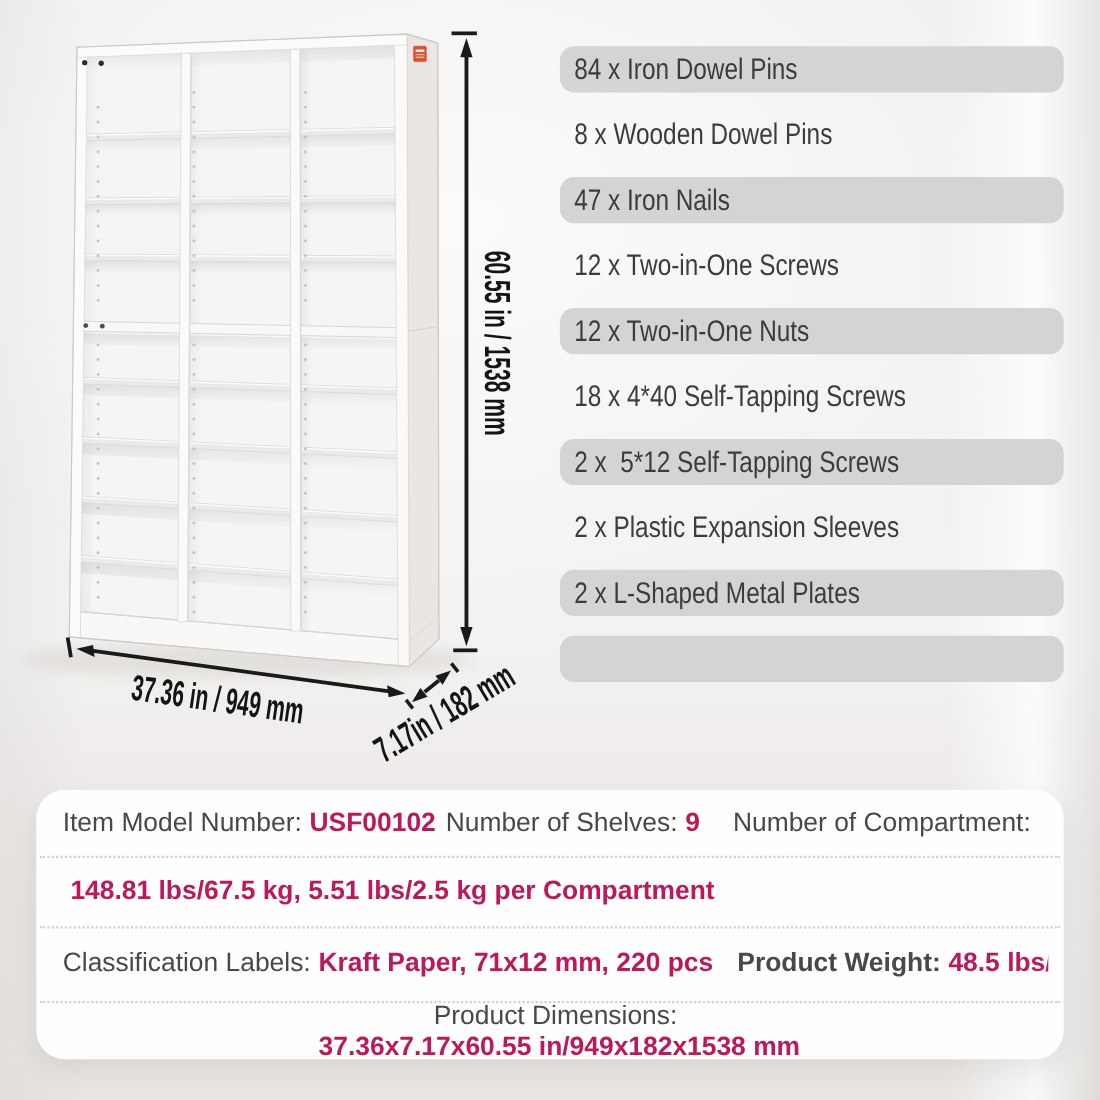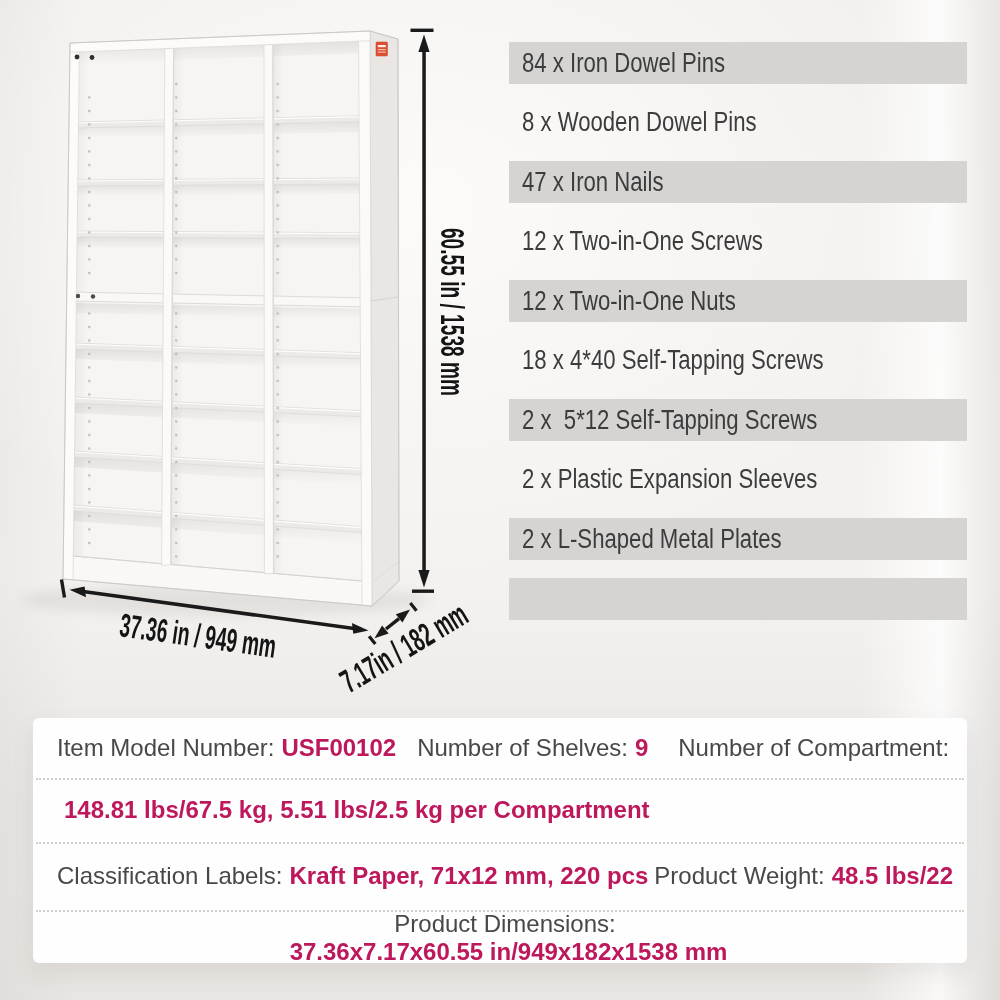--- a/index.html
+++ b/index.html
@@ -9,48 +9,48 @@
     background:
       radial-gradient(900px 620px at 42% 20%, rgba(253,252,251,0.9) 0%, rgba(253,252,251,0) 62%),
       linear-gradient(90deg, rgba(0,0,0,0.030) 0%, rgba(0,0,0,0) 8%, rgba(0,0,0,0) 86%, rgba(255,255,255,0.75) 94%, rgba(0,0,0,0.045) 100%),
       linear-gradient(180deg, #f2f0ee 0%, #f4f2f0 58%, #eae7e5 80%, #e8e5e2 100%);
   }
 
   
   .parts { position:absolute; left:509px; top:42px; width:458px; }
   .part-row {
     height:42px; margin-bottom:17.5px; display:flex; align-items:center;
-    padding-left:13px; font-size:27px; color:#3c3c3c;
+    padding-left:13px; font-size:27px; color:#3c3c3c;border-radius:13px;
   }
   .part-row.shaded { background:#d5d4d2; }
   .part-row span { transform:scaleX(0.82); transform-origin:left center; white-space:pre; }
 
   
   .dim {
     position:absolute; font-weight:bold; font-size:33px; color:#141414; white-space:nowrap;
   }
   .dim-h { left:452px; top:312px; transform:translate(-50%,-50%) rotate(90deg) scaleX(0.58); }
   .dim-w { left:198px; top:636px; transform:translate(-50%,-50%) rotate(8deg) scaleX(0.58); }
   .dim-d { left:404px; top:648px; transform:translate(-50%,-50%) rotate(-31deg) scaleX(0.58); }
 
   
   .panel {
     position:absolute; left:33px; top:718px; width:934px; height:245px;
-    background:#fefefe; border-radius:6px;
+    background:#fefefe; border-radius:26px;
     box-shadow:0 10px 22px rgba(96,86,80,0.10);
   }
   .spec-row {
     position:absolute; left:24px; right:14px; display:flex; align-items:center;
     font-size:24px; color:#48484a; white-space:nowrap; overflow:hidden;
   }
-  .spec-row .sl { margin-left:21px; white-space:pre; }
+  .spec-row .sl { margin-left:9px; white-space:pre; }
   .spec-row .sv { margin-left:7px; white-space:pre; color:#be185d; font-weight:bold; }
   .spec-row .first { margin-left:0; }
   .spec-row .gap { margin-left:30px; }
-  .spec-row .gap2 { margin-left:6px; }
+  .spec-row .gap2 { margin-left:22px;font-weight:bold; }
   .r1 { top:0; height:60px; }
   .r2 { top:60px; height:64px; }
   .r3 { top:124px; height:68px; }
   .r4 { top:192px; height:53px;flex-direction:column; }
   .divider { position:absolute; left:3px; right:3px; height:0; border-top:2px dotted #d2d0ce; }
   .dv1 { top:60px; } .dv2 { top:124px; } .dv3 { top:192px; }
 
   svg.illus { position:absolute; left:0; top:0; }
 </style>
 </head>

